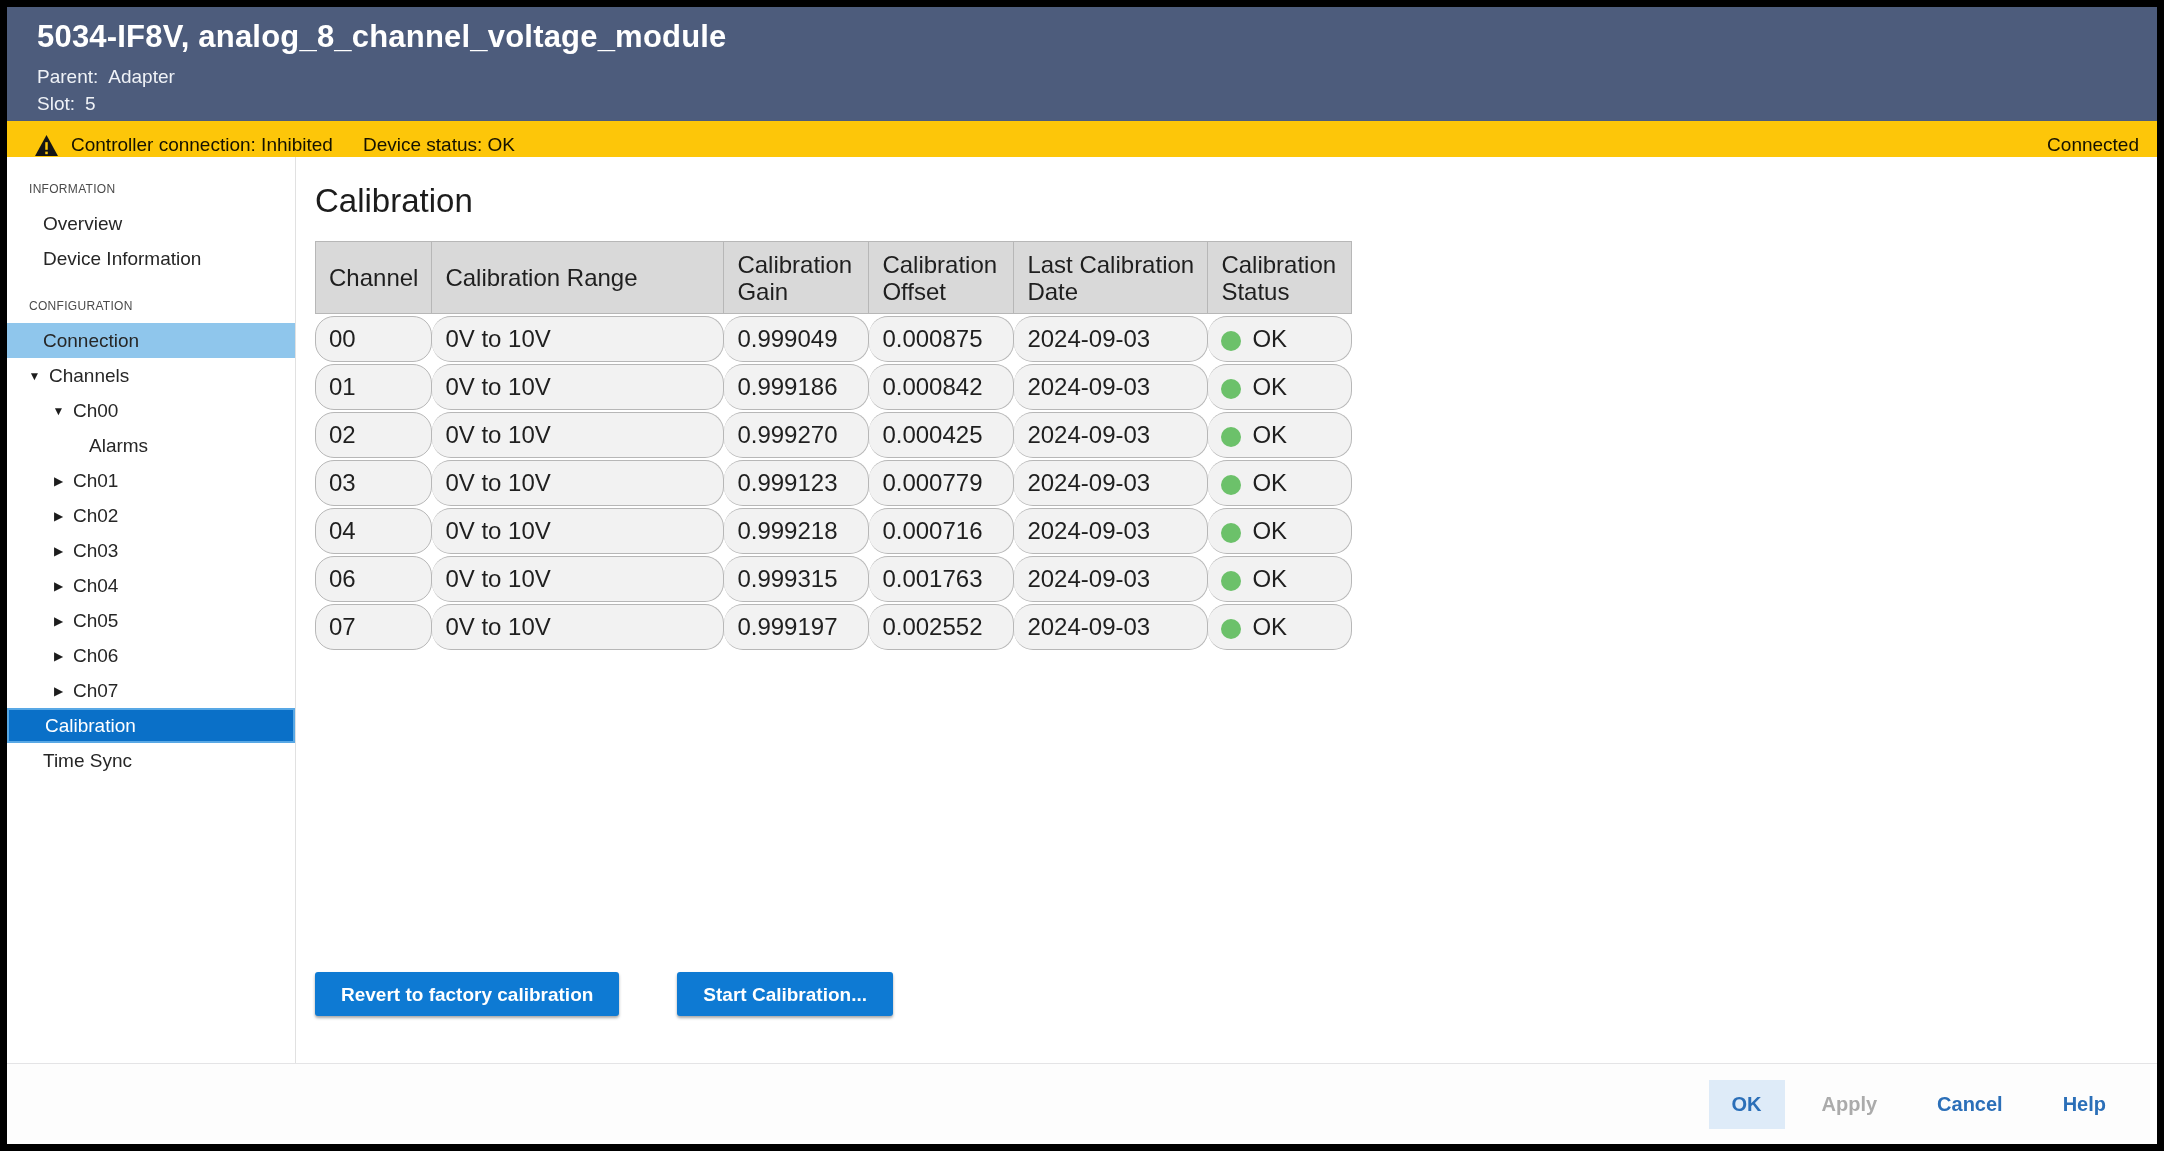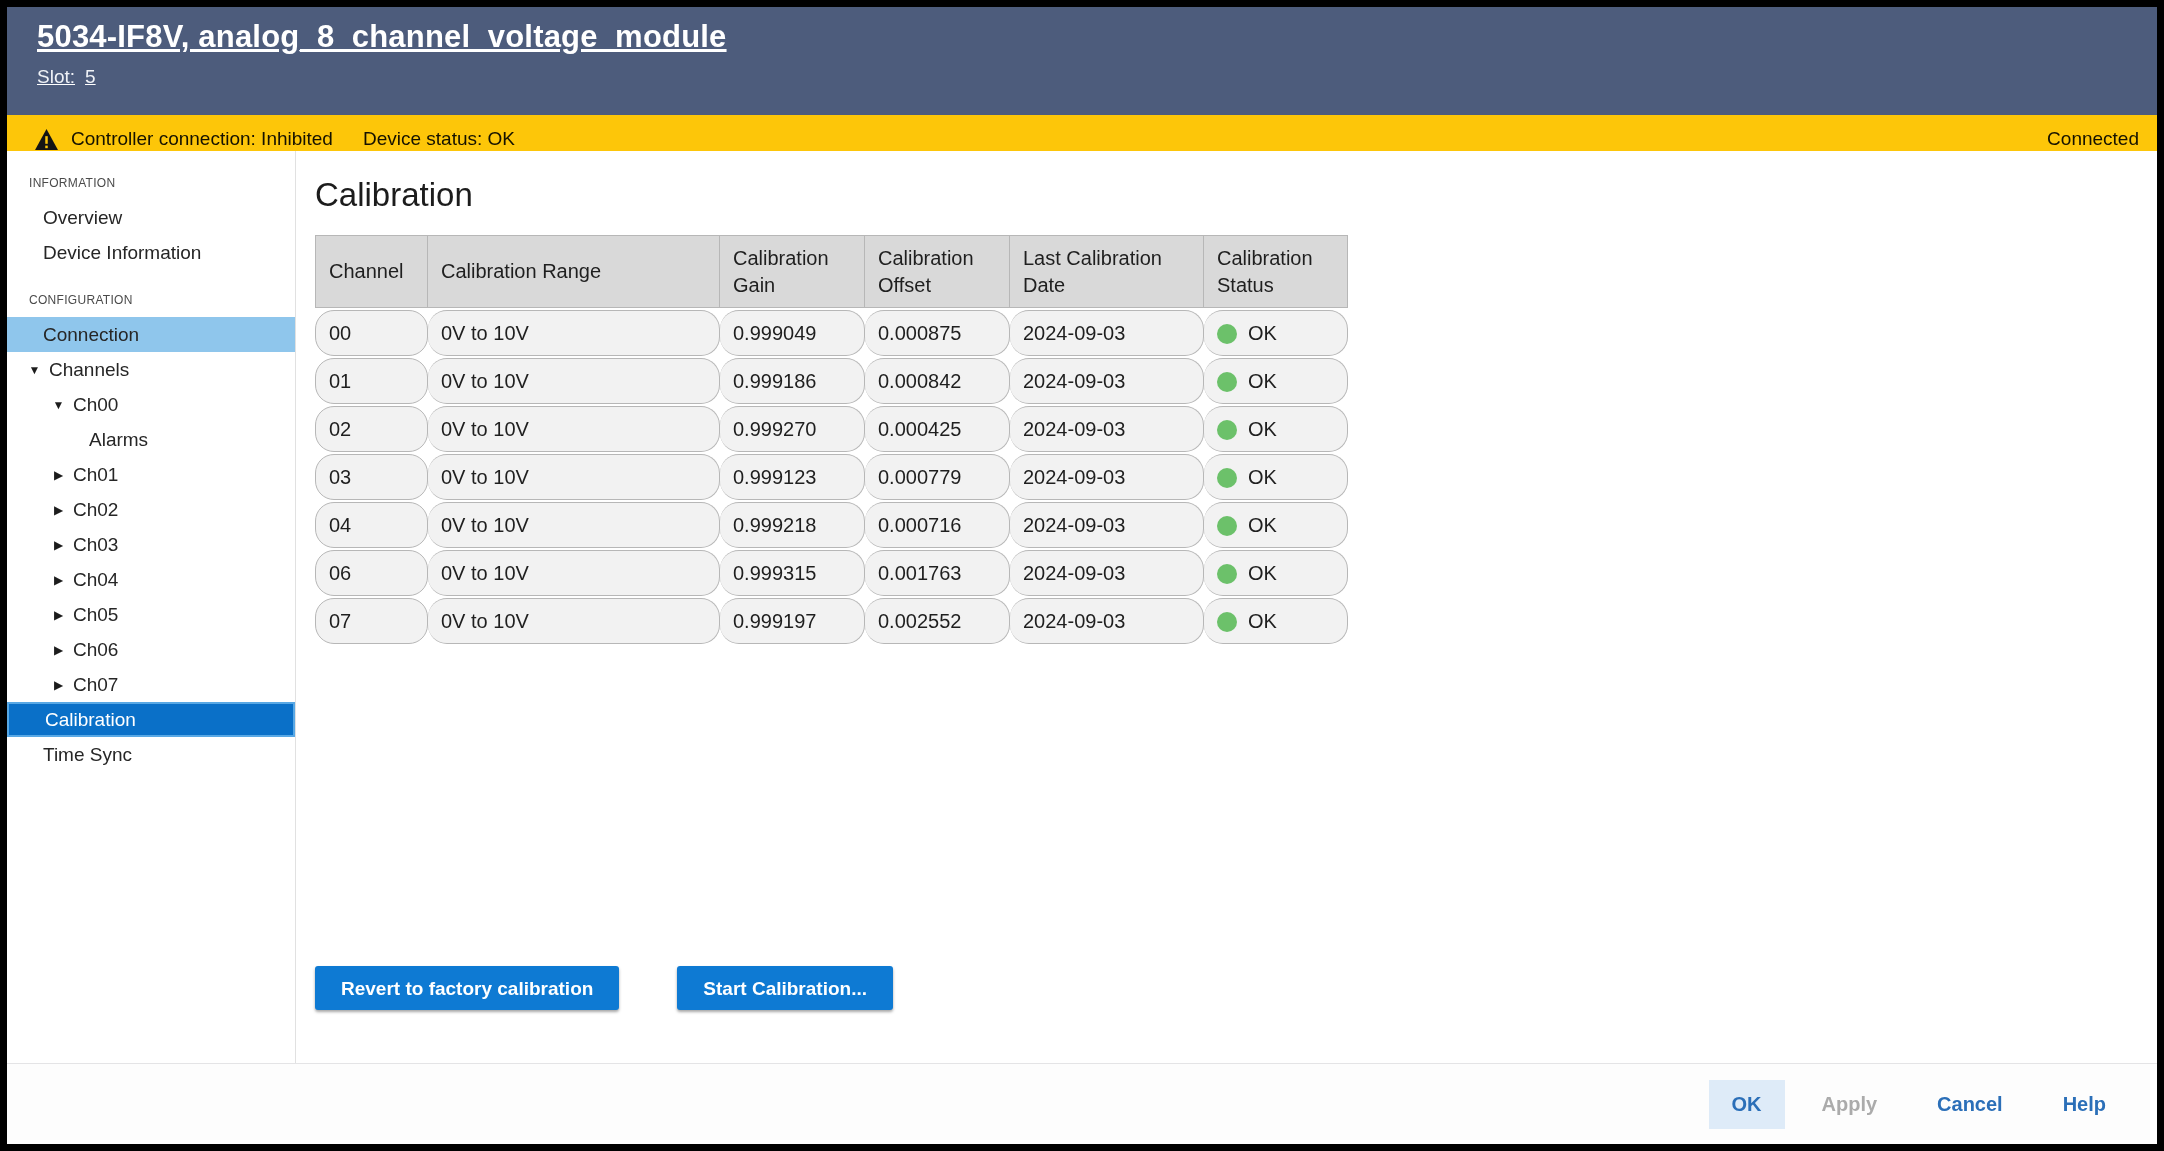--- a/index.html
+++ b/index.html
@@ -12,21 +12,20 @@
     display: flex; flex-direction: column;
     overflow: hidden;
   }
 
   
   .titlebar {
     flex: 0 0 108px;
     background: #4D5C7C;
     color: #ffffff;
     padding: 10px 0 4px 30px;
-    text-decoration: underline;
   }
   .titlebar .title {
     font-size: 31px; font-weight: 700; letter-spacing: 0.2px;
     margin: 2px 0 8px 0;
   }
   .meta-line { font-size: 19px; line-height: 27px; color: #EFF2F7; }
   .meta-line .meta-label { margin-right: 10px; }
 
   
   .alertbar {
@@ -70,21 +69,21 @@
     border: 2px solid #58A8E5;
   }
 
   
   .main { flex: 1 1 auto; position: relative; padding: 24px 0 0 19px; background: #ffffff; }
   .page-heading { font-size: 33px; font-weight: 400; color: #1C1C1C; margin: 0; line-height: 40px; }
 
   table.cal-table {
     border-collapse: separate; border-spacing: 0 2px;
     margin-top: 18px;
-    font-size: 20px; color: #1F1F1F;
+    font-size: 24px; color: #1F1F1F;
     table-layout: fixed;
   }
   .cal-table th, .cal-table td {
     border-top: 1px solid #B7B7B7;
     border-bottom: 1px solid #B7B7B7;
     border-right: 1px solid #B7B7B7;
     padding: 0 13px;
     text-align: left;
     overflow: hidden;
   }
@@ -126,20 +125,23 @@
   .footer-btn.ok { background: #DEEBF8; }
   .footer-btn.apply { color: #ABABAB; cursor: default; }
 </style>
 </head>
 <body>
 
 <div class="window">
 
   <div class="titlebar">
     <div class="title">5034-IF8V, analog_8_channel_voltage_module</div>
+    <div class="meta-line">
+      <span class="meta-label">Parent:</span><span>Adapter</span>
+    </div>
     <div class="meta-line">
       <span class="meta-label">Slot:</span><span>5</span>
     </div>
   </div>
 
   <div class="alertbar">
     <svg class="warn-icon" viewBox="0 0 24 22">
       <path d="M12 0 L24 22 L0 22 Z" fill="#141414"></path>
       <rect x="10.7" y="7.5" width="2.6" height="8" fill="#FDC609"></rect>
       <rect x="10.7" y="17.4" width="2.6" height="2.7" fill="#FDC609"></rect>

